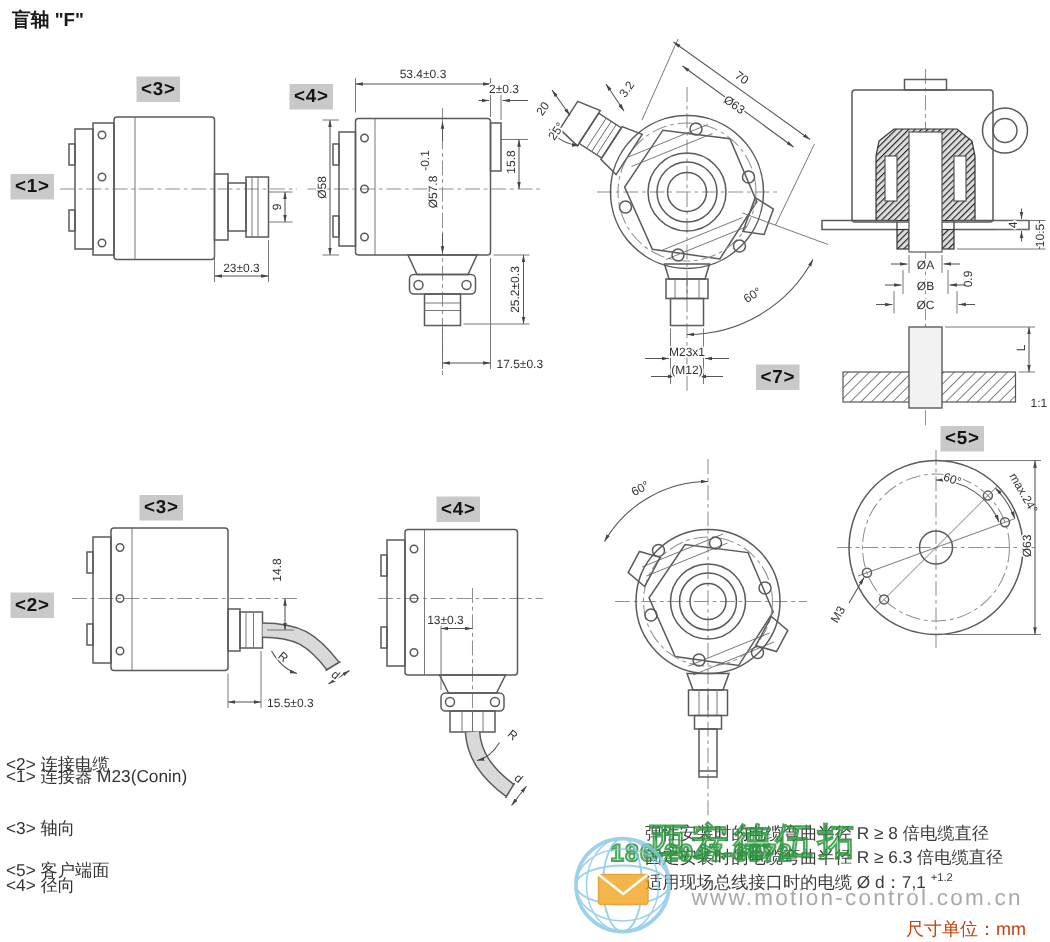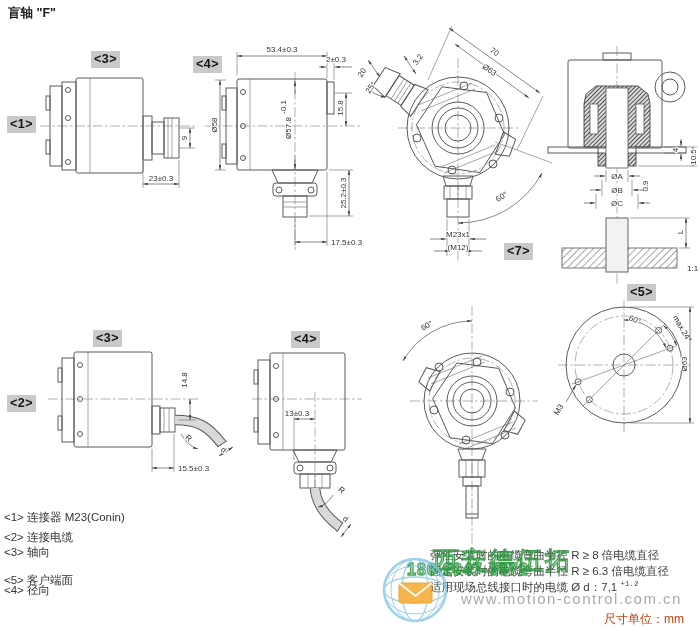--- a/index.html
+++ b/index.html
@@ -3,21 +3,21 @@
 <meta charset="utf-8">
 <style>
   html,body{margin:0;padding:0;}
   body{width:700px;height:628px;position:relative;background:#fff;overflow:hidden;
        font-family:"Liberation Sans","DejaVu Sans",sans-serif;}
   #title{position:absolute;left:8px;top:5px;font-size:12.5px;font-weight:bold;color:#1a1a1a;}
   .chip{position:absolute;background:#c9c9c9;color:#141414;font-size:12.5px;font-weight:bold;
         line-height:15px;padding:1px 3px;letter-spacing:0.5px;}
   .legend-line{position:absolute;left:4px;font-size:11.5px;color:#333;white-space:nowrap;z-index:1;}
   .note-line{position:absolute;left:430px;font-size:11.5px;color:#3c3c3c;white-space:nowrap;z-index:1;}
-  .note-line sup{font-size:7.5px;font-family:Liberation Mono, monospace;}
+  .note-line sup{font-size:7.5px;}
   #unit{position:absolute;right:16px;top:611px;font-size:12px;color:#c2410c;z-index:1;}
   .wm{position:absolute;pointer-events:none;z-index:2;white-space:nowrap;}
   #wm-company{left:433px;top:544px;font-size:25px;font-weight:normal;letter-spacing:3px;
       color:rgba(58,160,74,0.10);-webkit-text-stroke:1.3px rgba(44,150,62,0.85);}
   #wm-phone{left:407px;top:561px;font-size:16px;font-weight:bold;letter-spacing:1px;
       color:rgba(58,160,74,0.08);-webkit-text-stroke:1.4px rgba(44,150,62,0.85);}
   #wm-url{left:461px;top:590px;font-size:15px;color:#a9a9a9;letter-spacing:1.5px;}
   #globe{left:381px;top:556px;}
   svg text{font-family:"Liberation Sans","DejaVu Sans",sans-serif;}
   .dim{font-size:8px;fill:#333;paint-order:stroke;stroke:#fff;stroke-width:2.2px;stroke-linejoin:round;}
@@ -386,21 +386,21 @@
 <div class="chip" style="left:7px;top:116px;">&lt;1&gt;</div>
 <div class="chip" style="left:91px;top:51px;">&lt;3&gt;</div>
 <div class="chip" style="left:193px;top:56px;">&lt;4&gt;</div>
 <div class="chip" style="left:504px;top:243px;">&lt;7&gt;</div>
 <div class="chip" style="left:627px;top:284px;">&lt;5&gt;</div>
 <div class="chip" style="left:7px;top:395px;">&lt;2&gt;</div>
 <div class="chip" style="left:93px;top:330px;">&lt;3&gt;</div>
 <div class="chip" style="left:291px;top:331px;">&lt;4&gt;</div>
 
 <div class="legend-line" style="top:510px;">&lt;1&gt; 连接器 M23(Conin)</div>
-<div class="legend-line" style="top:530px;text-align:center;">&lt;2&gt; 连接电缆</div>
+<div class="legend-line" style="top:502px;text-align:center;">&lt;2&gt; 连接电缆</div>
 <div class="legend-line" style="top:545px;">&lt;3&gt; 轴向</div>
 <div class="legend-line" style="top:559px;margin-top:24px;">&lt;4&gt; 径向</div>
 <div class="legend-line" style="top:573px;">&lt;5&gt; 客户端面</div>
 
 <div class="note-line" style="top:548px;">弹性安装时的电缆弯曲半径 R ≥ 8 倍电缆直径</div>
 <div class="note-line" style="top:564px;">固定安装时的电缆弯曲半径 R ≥ 6.3 倍电缆直径</div>
 <div class="note-line" style="top:580px;"><span>适用现场总线接口时的电缆 Ø d：7,1 </span><sup>+1.2</sup></div>
 <div id="unit">尺寸单位：mm</div>
 
 <div class="wm" id="wm-company">西安德伍拓</div>

